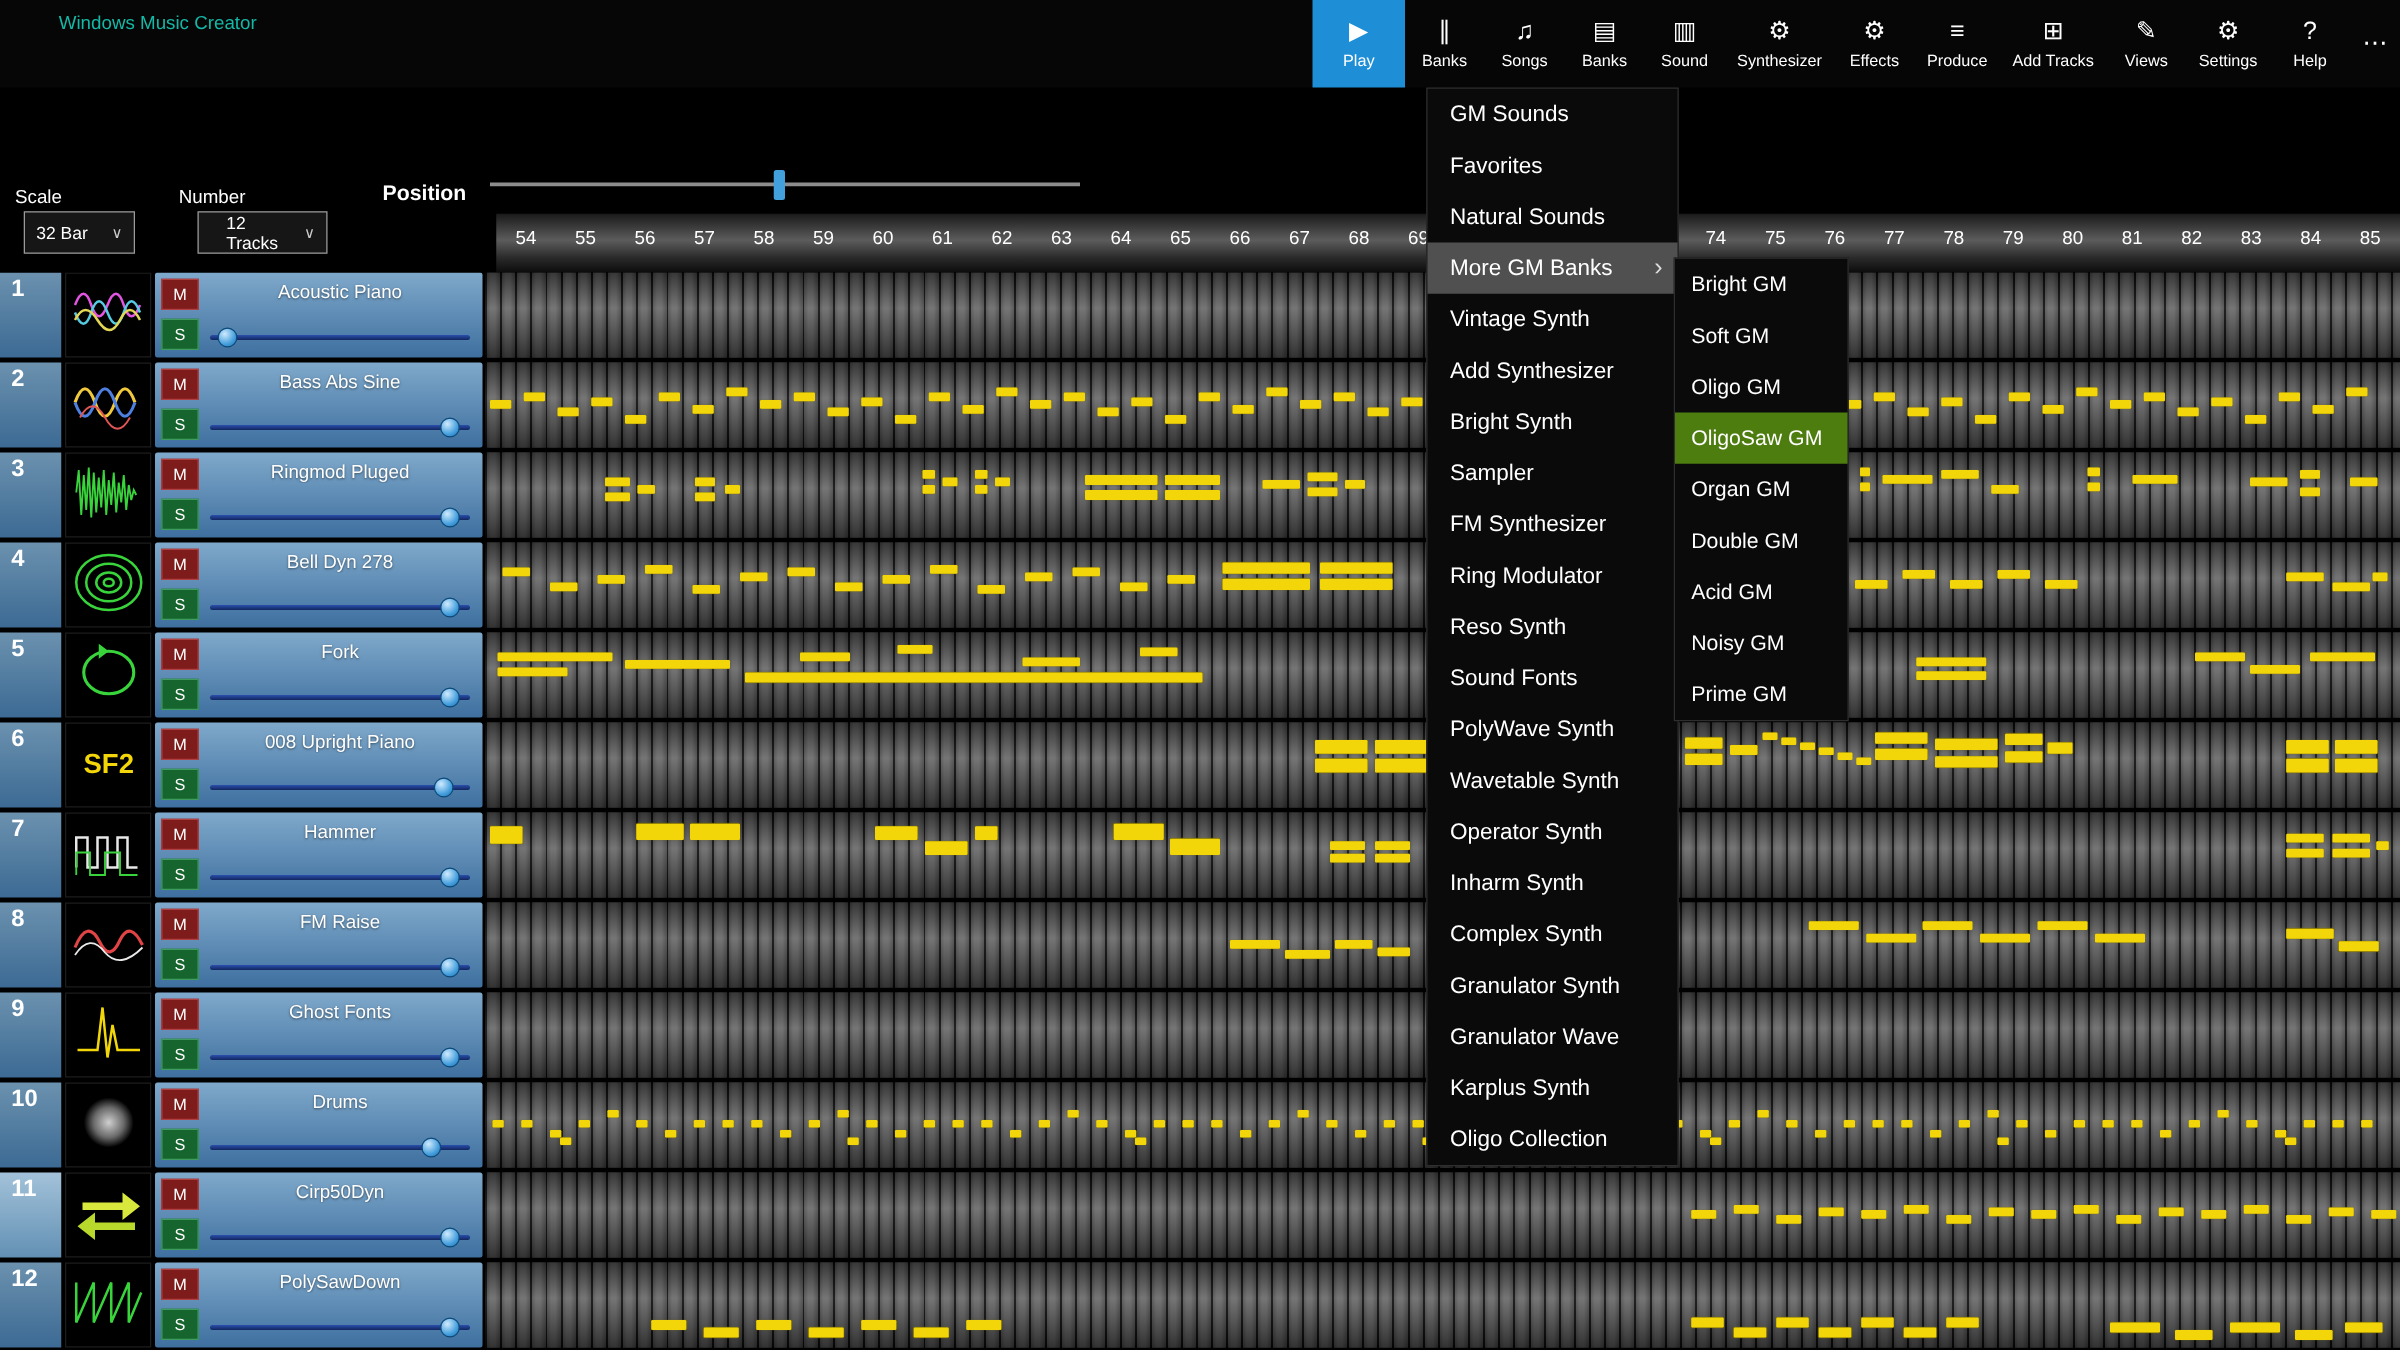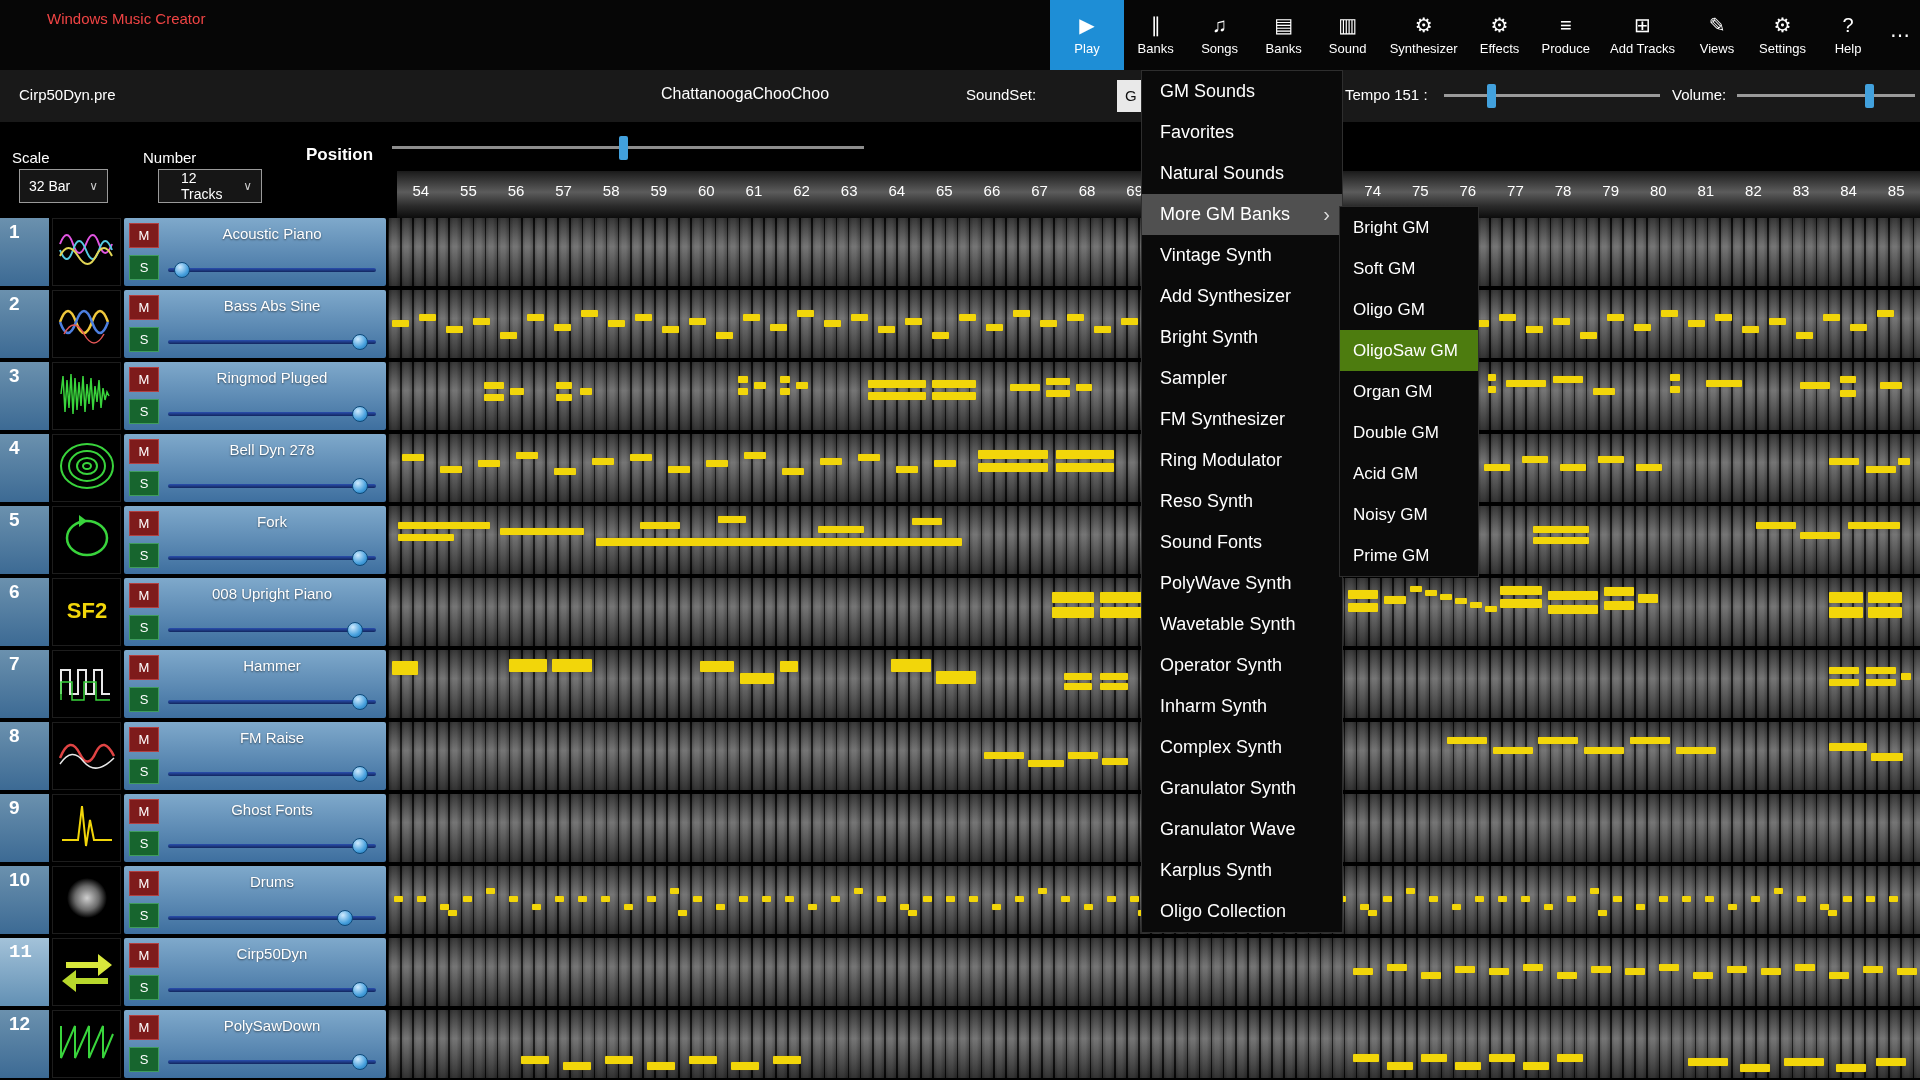--- a/index.html
+++ b/index.html
@@ -2,21 +2,21 @@
 <html><head>
 <meta charset="utf-8">
 <style>
   * { margin:0; padding:0; box-sizing:border-box; }
   html,body { width:1920px; height:1080px; overflow:hidden; background:#000;
               font-family:"Liberation Sans", sans-serif; }
   .app { position:relative; width:1920px; height:1080px; background:#000; }
 
   
   .topbar { position:absolute; left:0; top:0; width:1920px; height:70px; background:#060606; }
-  .app-title { position:absolute; left:47px; top:10px; font-size:15px; color:#ef4444; }
+  .app-title { position:absolute; left:47px; top:10px; font-size:15px; color:#14b8a6; }
   .toolbar { position:absolute; right:0; top:0; height:70px; display:flex; }
   .tbtn { min-width:64px; padding:0 10px; display:flex; flex-direction:column; align-items:center;
           justify-content:center; gap:5px; color:#fff; cursor:default; }
   .tbtn.active { background:#1e8ed6; padding:0 24px; }
   .tbtn .ticon { font-size:20px; line-height:22px; height:22px; }
   .tbtn .tlabel { font-size:13px; white-space:nowrap; }
   .tbtn.icon-only { min-width:36px; }
 
   
   .infobar { position:absolute; left:0; top:70px; width:1920px; height:52px; background:#191919; color:#fff; }
@@ -48,21 +48,21 @@
   .position-slider .hs-track { background:#8d8d8d; }
   .ruler { position:absolute; left:397px; right:0; top:49px; height:47px; display:flex;
            background:linear-gradient(180deg,#1a1a1a 0%,#5c5c5c 45%,#2a2a2a 75%,#0c0c0c 100%); }
   .ruler span { flex:1; text-align:center; font-size:15px; color:#fff; line-height:40px; }
 
   
   .tracks { position:absolute; left:0; top:218px; width:1920px; height:862px; overflow:hidden; background:#000; }
   .trow { display:flex; height:68px; margin-bottom:4px; }
   .cell-num { width:49px; background:linear-gradient(180deg,#6b91ae,#3c6a94); color:#fff;
               font-size:19px; font-weight:bold; padding:3px 0 0 9px; }
-  .trow.selected .cell-num { background:linear-gradient(180deg,#a3c2d9,#6290b4);font-family:Liberation Mono, monospace; }
+  .trow.selected .cell-num { background:linear-gradient(180deg,#a3c2d9,#6290b4); }
   .cell-icon { width:69px; margin-left:3px; background:#000; border:1px solid #1d1d1d;
                display:flex; align-items:center; justify-content:center; }
   .cell-plate { width:262px; margin-left:3px; position:relative;
                 background:linear-gradient(180deg,#7fa9cb,#3e6f9f); border-radius:2px; }
   .mbtn,.sbtn { position:absolute; left:5px; width:30px; height:25px; color:#fff; font-size:13px;
                 display:flex; align-items:center; justify-content:center; }
   .mbtn { top:5px; background:#7e1b1b; border:1px solid #b24040; }
   .sbtn { top:37px; background:#17652e; border:1px solid #3f9c5e; }
   .tname { position:absolute; left:40px; right:6px; top:7px; text-align:center; color:#fff;
            font-size:15px; text-shadow:0 1px 2px rgba(0,0,0,.55); white-space:nowrap; overflow:hidden; }
@@ -149,38 +149,20 @@
         <div class="tbtn">
           <div class="ticon">?</div>
           <div class="tlabel">Help</div>
         </div>
         <div class="tbtn icon-only">
           <div class="ticon">⋯</div>
         </div>
       </div>
   </header>
 
-  <div class="infobar">
-    <span class="preset">Cirp50Dyn.pre</span>
-    <span class="song">ChattanoogaChooChoo</span>
-    <span class="soundset-label">SoundSet:</span>
-    <div class="soundset-dd">
-      <span>G</span>
-    </div>
-    <span class="tempo-label">Tempo 151 :</span>
-    <div class="hslider tempo-slider">
-      <div class="hs-track"></div>
-      <div class="hs-thumb" id="tempoThumb" style="left: 43px;"></div>
-    </div>
-    <span class="volume-label">Volume:</span>
-    <div class="hslider volume-slider">
-      <div class="hs-track"></div>
-      <div class="hs-thumb" id="volumeThumb" style="left: 128px;"></div>
-    </div>
-  </div>
 
   <div class="controlsbar">
     <span class="scale-label">Scale</span>
     <span class="number-label">Number</span>
     <span class="position-label">Position</span>
     <div class="dd dd-scale">
       <span>32 Bar</span>
     </div>
     <div class="dd dd-number">
       <span>12 Tracks</span>

